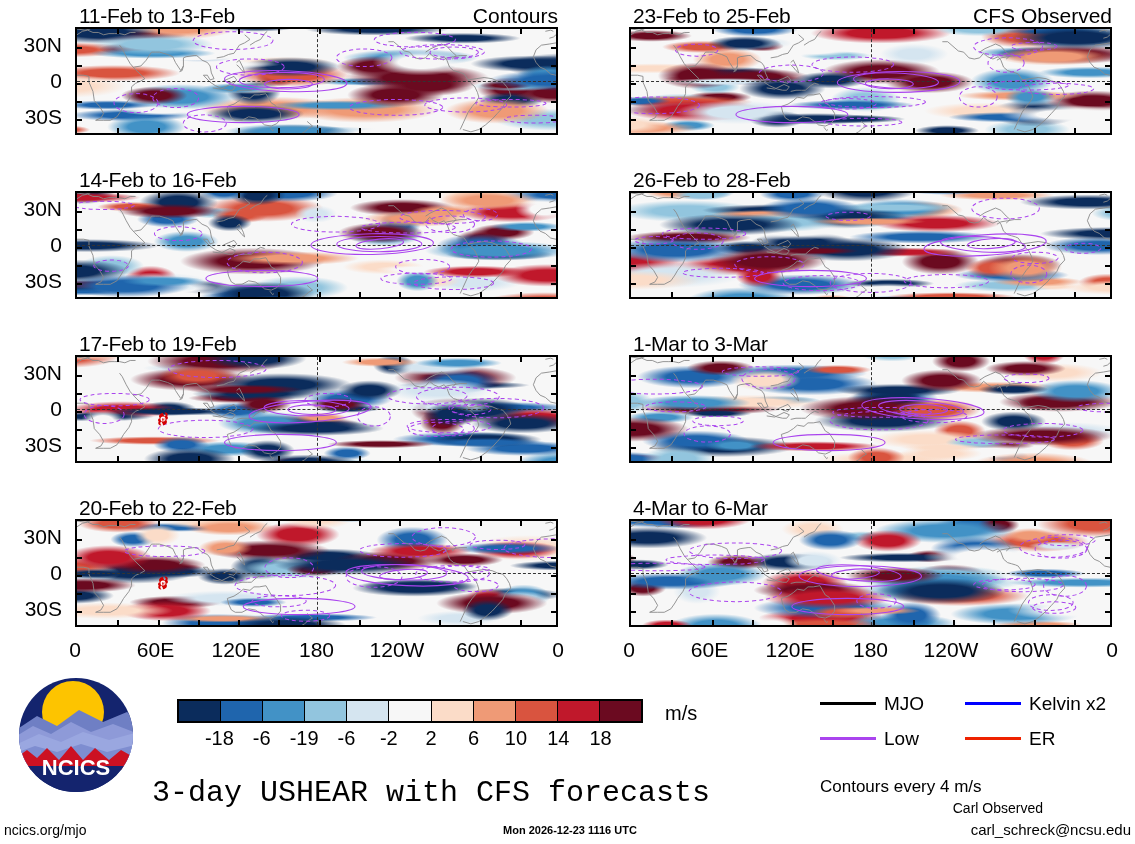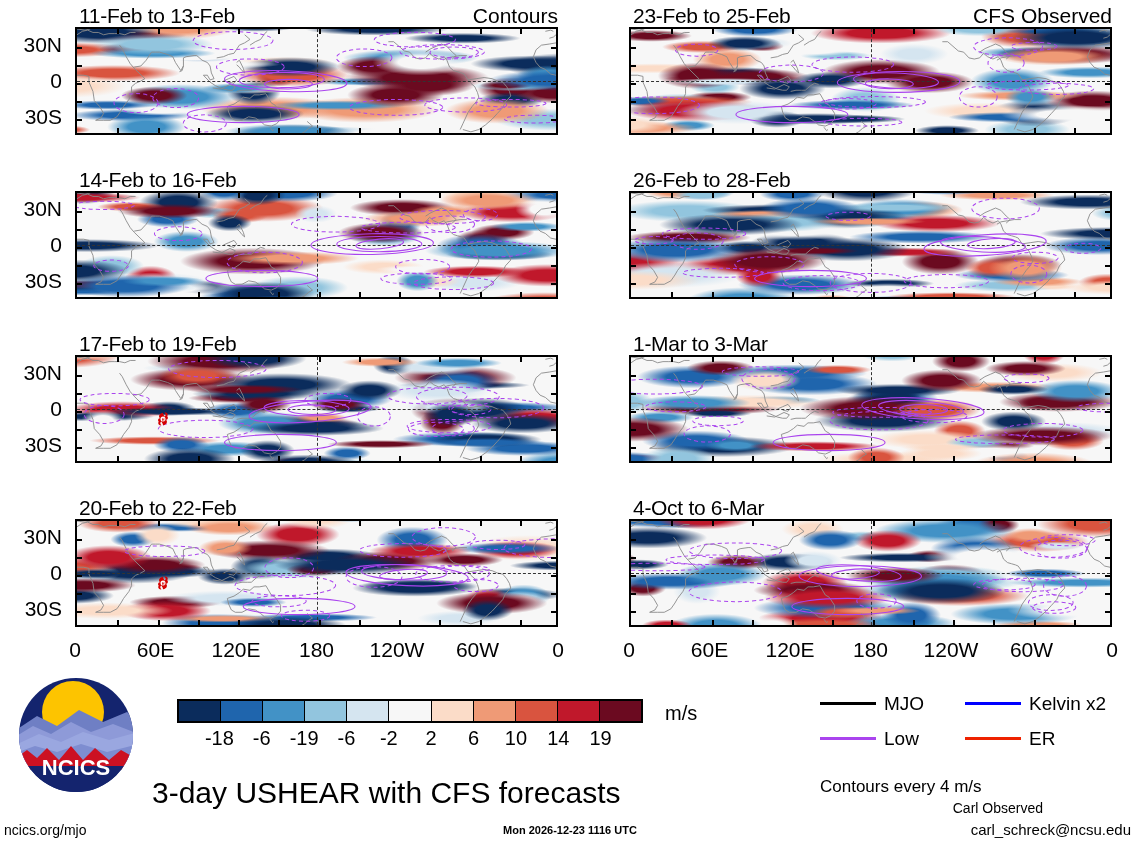--- a/index.html
+++ b/index.html
@@ -651,21 +651,21 @@
       <div class="tick tick-r" style="top: 18px;"></div>
       <div class="tick tick-l" style="top: 36px;"></div>
       <div class="tick tick-r" style="top: 36px;"></div>
       <div class="tick tick-l" style="top: 54px;"></div>
       <div class="tick tick-r" style="top: 54px;"></div>
       <div class="tick tick-l" style="top: 72px;"></div>
       <div class="tick tick-r" style="top: 72px;"></div>
       <div class="tick tick-l" style="top: 90px;"></div>
       <div class="tick tick-r" style="top: 90px;"></div>
     </div>
-    <div class="panel-title abs" style="left: 633px; top: 497px;">4-Oct to 6-Mar</div>
+    <div class="panel-title abs" style="left: 633px; top: 497px;">4-Mar to 6-Mar</div>
     <div class="map-frame" style="left: 629px; top: 519px; width: 483px; height: 108px;">
       <div class="map-inner" style="background-image: radial-gradient(7.19043% 7.45921% at 7.5% 100.1%, rgb(192, 24, 43) 0%, rgb(192, 24, 43) 34%, transparent 72%), radial-gradient(20.3398% 14.6556% at 93.2% 85.5%, rgb(247, 247, 247) 0%, rgb(247, 247, 247) 34%, transparent 72%), radial-gradient(7.77371% 10.0297% at 83.4% 14%, rgb(239, 154, 118) 0%, rgb(239, 154, 118) 34%, transparent 72%), radial-gradient(18.8623% 17.5545% at 64.8% 67.4%, rgb(11, 44, 92) 0%, rgb(11, 44, 92) 34%, transparent 72%), radial-gradient(21.9517% 6.58909% at 94.6% 59.3%, rgb(66, 146, 198) 0%, rgb(66, 146, 198) 34%, transparent 72%), radial-gradient(13.6748% 13.2305% at 15.2% -1.4%, rgb(192, 24, 43) 0%, rgb(192, 24, 43) 34%, transparent 72%), radial-gradient(18.7752% 14.4554% at 80.2% 89.5%, rgb(66, 146, 198) 0%, rgb(66, 146, 198) 34%, transparent 72%), radial-gradient(18.6211% 17.0133% at 74.4% 34%, rgb(247, 247, 247) 0%, rgb(247, 247, 247) 34%, transparent 72%), radial-gradient(12.9994% 15.7386% at 71.9% 26.4%, rgb(31, 101, 173) 0%, rgb(31, 101, 173) 34%, transparent 72%), radial-gradient(13.4807% 16.5501% at 17.7% 101.1%, rgb(66, 146, 198) 0%, rgb(66, 146, 198) 34%, transparent 72%), radial-gradient(14.2315% 11.4454% at 55.1% 52.5%, rgb(107, 10, 32) 0%, rgb(107, 10, 32) 34%, transparent 72%), radial-gradient(9.25708% 13.9021% at 41.7% 18.3%, rgb(31, 101, 173) 0%, rgb(31, 101, 173) 34%, transparent 72%), radial-gradient(12.2296% 6.78735% at 83.7% -3.3%, rgb(247, 247, 247) 0%, rgb(247, 247, 247) 34%, transparent 72%), radial-gradient(13.1441% 15.709% at 18.9% 51%, rgb(66, 146, 198) 0%, rgb(66, 146, 198) 34%, transparent 72%), radial-gradient(9.87008% 14.5812% at 53.6% 19.1%, rgb(192, 24, 43) 0%, rgb(192, 24, 43) 34%, transparent 72%), radial-gradient(19.6412% 13.577% at 68.9% 72.1%, rgb(217, 84, 63) 0%, rgb(217, 84, 63) 34%, transparent 72%), radial-gradient(20.5721% 16.4249% at 65.7% 9.4%, rgb(66, 146, 198) 0%, rgb(66, 146, 198) 34%, transparent 72%), radial-gradient(8.06749% 6.16831% at 88.8% 24%, rgb(213, 229, 240) 0%, rgb(213, 229, 240) 34%, transparent 72%), radial-gradient(15.9435% 15.3469% at 84.9% 72.1%, rgb(247, 247, 247) 0%, rgb(247, 247, 247) 34%, transparent 72%), radial-gradient(8.4807% 12.8759% at 38% 38.1%, rgb(213, 229, 240) 0%, rgb(213, 229, 240) 34%, transparent 72%), radial-gradient(17.0945% 14.3993% at 3.6% 16.1%, rgb(11, 44, 92) 0%, rgb(11, 44, 92) 34%, transparent 72%), radial-gradient(8.60108% 6.93674% at 1.7% 41.9%, rgb(11, 44, 92) 0%, rgb(11, 44, 92) 34%, transparent 72%), radial-gradient(20.1251% 14.5687% at 62.6% 66.6%, rgb(66, 146, 198) 0%, rgb(66, 146, 198) 34%, transparent 72%), radial-gradient(6.01085% 11.5303% at 76.8% 3.7%, rgb(107, 10, 32) 0%, rgb(107, 10, 32) 34%, transparent 72%), radial-gradient(7.73492% 13.3896% at 29.4% 100.8%, rgb(247, 247, 247) 0%, rgb(247, 247, 247) 34%, transparent 72%), radial-gradient(17.1952% 13.2913% at -0.1% 11.2%, rgb(247, 247, 247) 0%, rgb(247, 247, 247) 34%, transparent 72%), radial-gradient(18.6933% 6.43464% at 56.9% 35.2%, rgb(11, 44, 92) 0%, rgb(11, 44, 92) 34%, transparent 72%), radial-gradient(10.6658% 13.5879% at 71.3% 4.2%, rgb(31, 101, 173) 0%, rgb(31, 101, 173) 34%, transparent 72%), radial-gradient(10.0138% 5.97715% at 2.8% 24.6%, rgb(247, 247, 247) 0%, rgb(247, 247, 247) 34%, transparent 72%), radial-gradient(17.3231% 17.7125% at 97.2% 2.8%, rgb(217, 84, 63) 0%, rgb(217, 84, 63) 34%, transparent 72%), radial-gradient(18.5517% 14.6279% at 41.1% 73.8%, rgb(192, 24, 43) 0%, rgb(192, 24, 43) 34%, transparent 72%), radial-gradient(19.4354% 11.2056% at 8.5% 58%, rgb(31, 101, 173) 0%, rgb(31, 101, 173) 34%, transparent 72%), radial-gradient(16.7771% 10.1412% at 40.1% 100.2%, rgb(217, 84, 63) 0%, rgb(217, 84, 63) 34%, transparent 72%), radial-gradient(12.6651% 5.55588% at 51.3% 86.3%, rgb(239, 154, 118) 0%, rgb(239, 154, 118) 34%, transparent 72%), radial-gradient(17.0114% 12.5236% at 37.8% 66.5%, rgb(107, 10, 32) 0%, rgb(107, 10, 32) 34%, transparent 72%), radial-gradient(6.8399% 16.7514% at 13.7% 67.7%, rgb(213, 229, 240) 0%, rgb(213, 229, 240) 34%, transparent 72%), radial-gradient(10.2002% 8.57009% at 44.4% 88.2%, rgb(217, 84, 63) 0%, rgb(217, 84, 63) 34%, transparent 72%), radial-gradient(21.1011% 13.9916% at 40.8% 83.6%, rgb(31, 101, 173) 0%, rgb(31, 101, 173) 34%, transparent 72%), radial-gradient(6.72228% 11.2878% at -3.6% 37.5%, rgb(107, 10, 32) 0%, rgb(107, 10, 32) 34%, transparent 72%), radial-gradient(8.57194% 10.2702% at 22.1% 39.7%, rgb(107, 10, 32) 0%, rgb(107, 10, 32) 34%, transparent 72%), radial-gradient(7.88984% 7.05374% at 48.1% 14.9%, rgb(146, 197, 222) 0%, rgb(146, 197, 222) 34%, transparent 72%), radial-gradient(21.457% 13.4033% at 63.2% 56.6%, rgb(66, 146, 198) 0%, rgb(66, 146, 198) 34%, transparent 72%), radial-gradient(12.4863% 16.6353% at 36.3% 59.2%, rgb(192, 24, 43) 0%, rgb(192, 24, 43) 34%, transparent 72%), radial-gradient(8.63723% 17.8637% at 58.5% 90.7%, rgb(31, 101, 173) 0%, rgb(31, 101, 173) 34%, transparent 72%), radial-gradient(11.5764% 6.36971% at 86.5% 50.5%, rgb(31, 101, 173) 0%, rgb(31, 101, 173) 34%, transparent 72%), radial-gradient(18.4531% 13.4146% at 65.7% 52.3%, rgb(146, 197, 222) 0%, rgb(146, 197, 222) 34%, transparent 72%), radial-gradient(10.053% 12.7569% at 66.7% 50.8%, rgb(107, 10, 32) 0%, rgb(107, 10, 32) 34%, transparent 72%), radial-gradient(6.69347% 11.1396% at 2.5% 64.6%, rgb(107, 10, 32) 0%, rgb(107, 10, 32) 34%, transparent 72%), radial-gradient(10.5432% 9.46157% at 42.5% 81.6%, rgb(31, 101, 173) 0%, rgb(31, 101, 173) 34%, transparent 72%), radial-gradient(15.4425% 14.1672% at 84.5% 19.7%, rgb(217, 84, 63) 0%, rgb(217, 84, 63) 34%, transparent 72%), radial-gradient(9.06184% 13.2448% at 37.9% 7.7%, rgb(251, 220, 200) 0%, rgb(251, 220, 200) 34%, transparent 72%), radial-gradient(13.1693% 12.0091% at 32.9% 39.5%, rgb(11, 44, 92) 0%, rgb(11, 44, 92) 34%, transparent 72%), radial-gradient(18.1959% 7.40666% at 6.4% 2.1%, rgb(31, 101, 173) 0%, rgb(31, 101, 173) 34%, transparent 72%), radial-gradient(21.3708% 11.9128% at 66.2% 59.5%, rgb(146, 197, 222) 0%, rgb(146, 197, 222) 34%, transparent 72%), radial-gradient(16.6292% 12.7215% at 56.1% 98.4%, rgb(66, 146, 198) 0%, rgb(66, 146, 198) 34%, transparent 72%), radial-gradient(12.7996% 5.04777% at 84.9% 99.6%, rgb(239, 154, 118) 0%, rgb(239, 154, 118) 34%, transparent 72%), radial-gradient(7.04196% 8.37068% at 62.6% 33.9%, rgb(107, 10, 32) 0%, rgb(107, 10, 32) 34%, transparent 72%), radial-gradient(18.586% 12.3984% at 40% 93.2%, rgb(192, 24, 43) 0%, rgb(192, 24, 43) 34%, transparent 72%), linear-gradient(rgb(247, 247, 247), rgb(247, 247, 247));"></div>
       <svg viewBox="0 0 360 90" preserveAspectRatio="none" width="100%" height="100%" style="position: absolute; inset: 0px;">
         <path d="M 14,79.0 L 18,77.0 L 20,73.0 L 17,67.0 L 13,62.0 L 12,54.0 L 9,46.0 L 9,41.0 L 5,40.0 L 0,40.0" fill="none" stroke="#8a8a8a" stroke-width="0.9" vector-effect="non-scaling-stroke"></path>
         <path d="M 360,40.0 L 356,39.0 L 352,35.0 L 348,33.0 L 345,29.0 L 343,24.0 L 345,18.0 L 349,14.0 L 355,13.0 L 360,12.0" fill="none" stroke="#8a8a8a" stroke-width="0.9" vector-effect="non-scaling-stroke"></path>
         <path d="M 14,79.0 L 20,79.0 L 25,79.0 L 30,76.0 L 33,71.0 L 35,67.0 L 39,61.0 L 41,56.0 L 41,50.0 L 44,47.0 L 48,45.0 L 51,43.0 L 43,34.0 L 40,30.0 L 37,24.0 L 34,17.0 L 32,14.0" fill="none" stroke="#8a8a8a" stroke-width="0.9" vector-effect="non-scaling-stroke"></path>
         <path d="M 43,33.0 L 48,32.0 L 52,27.0 L 56,20.0 L 59,20.0 L 62,20.0 L 68,22.0 L 72,24.0 L 74,29.0 L 78,36.0 L 80,32.0 L 80,25.0 L 82,24.0 L 88,23.0 L 90,23.0" fill="none" stroke="#8a8a8a" stroke-width="0.9" vector-effect="non-scaling-stroke"></path>
         <path d="M 80,32.0 L 79,36.0 L 77,37.0" fill="none" stroke="#8a8a8a" stroke-width="0.9" vector-effect="non-scaling-stroke"></path>
         <path d="M 90,23.0 L 94,27.0 L 98,29.0 L 100,32.0 L 101,38.0 L 103,43.0 L 100,44.0 L 98,40.0 L 95,40.0" fill="none" stroke="#8a8a8a" stroke-width="0.9" vector-effect="non-scaling-stroke"></path>
         <path d="M 95,40.0 L 100,46.0 L 104,49.0 L 110,52.0 L 114,53.0 L 117,53.0 L 119,50.0 L 115,48.0 L 108,52.0 L 102,51.0" fill="none" stroke="#8a8a8a" stroke-width="0.9" vector-effect="non-scaling-stroke"></path>
@@ -775,21 +775,21 @@
 <div id="colorbar-ticks">
     <div class="cb-tick" style="left: 195.364px; width: 48px; top: 728px;">-18</div>
     <div class="cb-tick" style="left: 237.727px; width: 48px; top: 728px;">-6</div>
     <div class="cb-tick" style="left: 280.091px; width: 48px; top: 728px;">-19</div>
     <div class="cb-tick" style="left: 322.455px; width: 48px; top: 728px;">-6</div>
     <div class="cb-tick" style="left: 364.818px; width: 48px; top: 728px;">-2</div>
     <div class="cb-tick" style="left: 407.182px; width: 48px; top: 728px;">2</div>
     <div class="cb-tick" style="left: 449.545px; width: 48px; top: 728px;">6</div>
     <div class="cb-tick" style="left: 491.909px; width: 48px; top: 728px;">10</div>
     <div class="cb-tick" style="left: 534.273px; width: 48px; top: 728px;">14</div>
-    <div class="cb-tick" style="left: 576.636px; width: 48px; top: 728px;">19</div>
+    <div class="cb-tick" style="left: 576.636px; width: 48px; top: 728px;">18</div>
   </div>
 <div id="cb-unit" style="left: 665px; top: 703px;">m/s</div>
 
 <div id="legend">
     <div class="lg-line" style="left: 820px; top: 702px; width: 56px; background: rgb(0, 0, 0);"></div>
     <div class="lg-text" style="left: 884px; top: 694px;">MJO</div>
     <div class="lg-line" style="left: 965px; top: 702px; width: 56px; background: rgb(0, 0, 255);"></div>
     <div class="lg-text" style="left: 1029px; top: 694px;">Kelvin x2</div>
     <div class="lg-line" style="left: 820px; top: 737px; width: 56px; background: rgb(170, 68, 238);"></div>
     <div class="lg-text" style="left: 884px; top: 729px;">Low</div>
@@ -813,17 +813,17 @@
       <path d="M-4 70 L22 58 L44 66 L66 56 L92 64 L122 56 L122 86 L-4 86 Z" fill="#9aa7e0"></path>
       <path d="M-4 78 L18 70 L40 76 L64 68 L90 76 L122 68 L122 92 L-4 92 Z" fill="#7e8dd0"></path>
       <path d="M-4 84 L10 74 L20 82 L30 72 L42 84 L54 70 L66 84 L78 72 L92 84 L104 74 L122 84
                L122 94 L-4 94 Z" fill="#cc1122"></path>
       <rect x="-4" y="90" width="130" height="40" fill="#14246e"></rect>
     </g>
     <text x="59" y="99" text-anchor="middle" font-family="Liberation Sans, sans-serif" font-size="22" font-weight="bold" fill="#ffffff">NCICS</text>
   </svg>
 </div>
 
-<div id="main-title" style="left: 152px; top: 778px;">3-day USHEAR with CFS forecasts</div>
+<div id="main-title" style="left: 152px; top: 778px; font-family: Liberation Mono, monospace;">3-day USHEAR with CFS forecasts</div>
 <div id="site-url" style="left: 4px; top: 823px;">ncics.org/mjo</div>
 <div id="timestamp" style="left: 503px; top: 825px;">Mon 2026-12-23 1116 UTC</div>
 <div id="author" style="left: 1043px; top: 801px; transform: translateX(-100%);">Carl Observed</div>
 <div id="email" style="left: 1131px; top: 822px; transform: translateX(-100%);">carl_schreck@ncsu.edu</div>
 
 </body></html>

